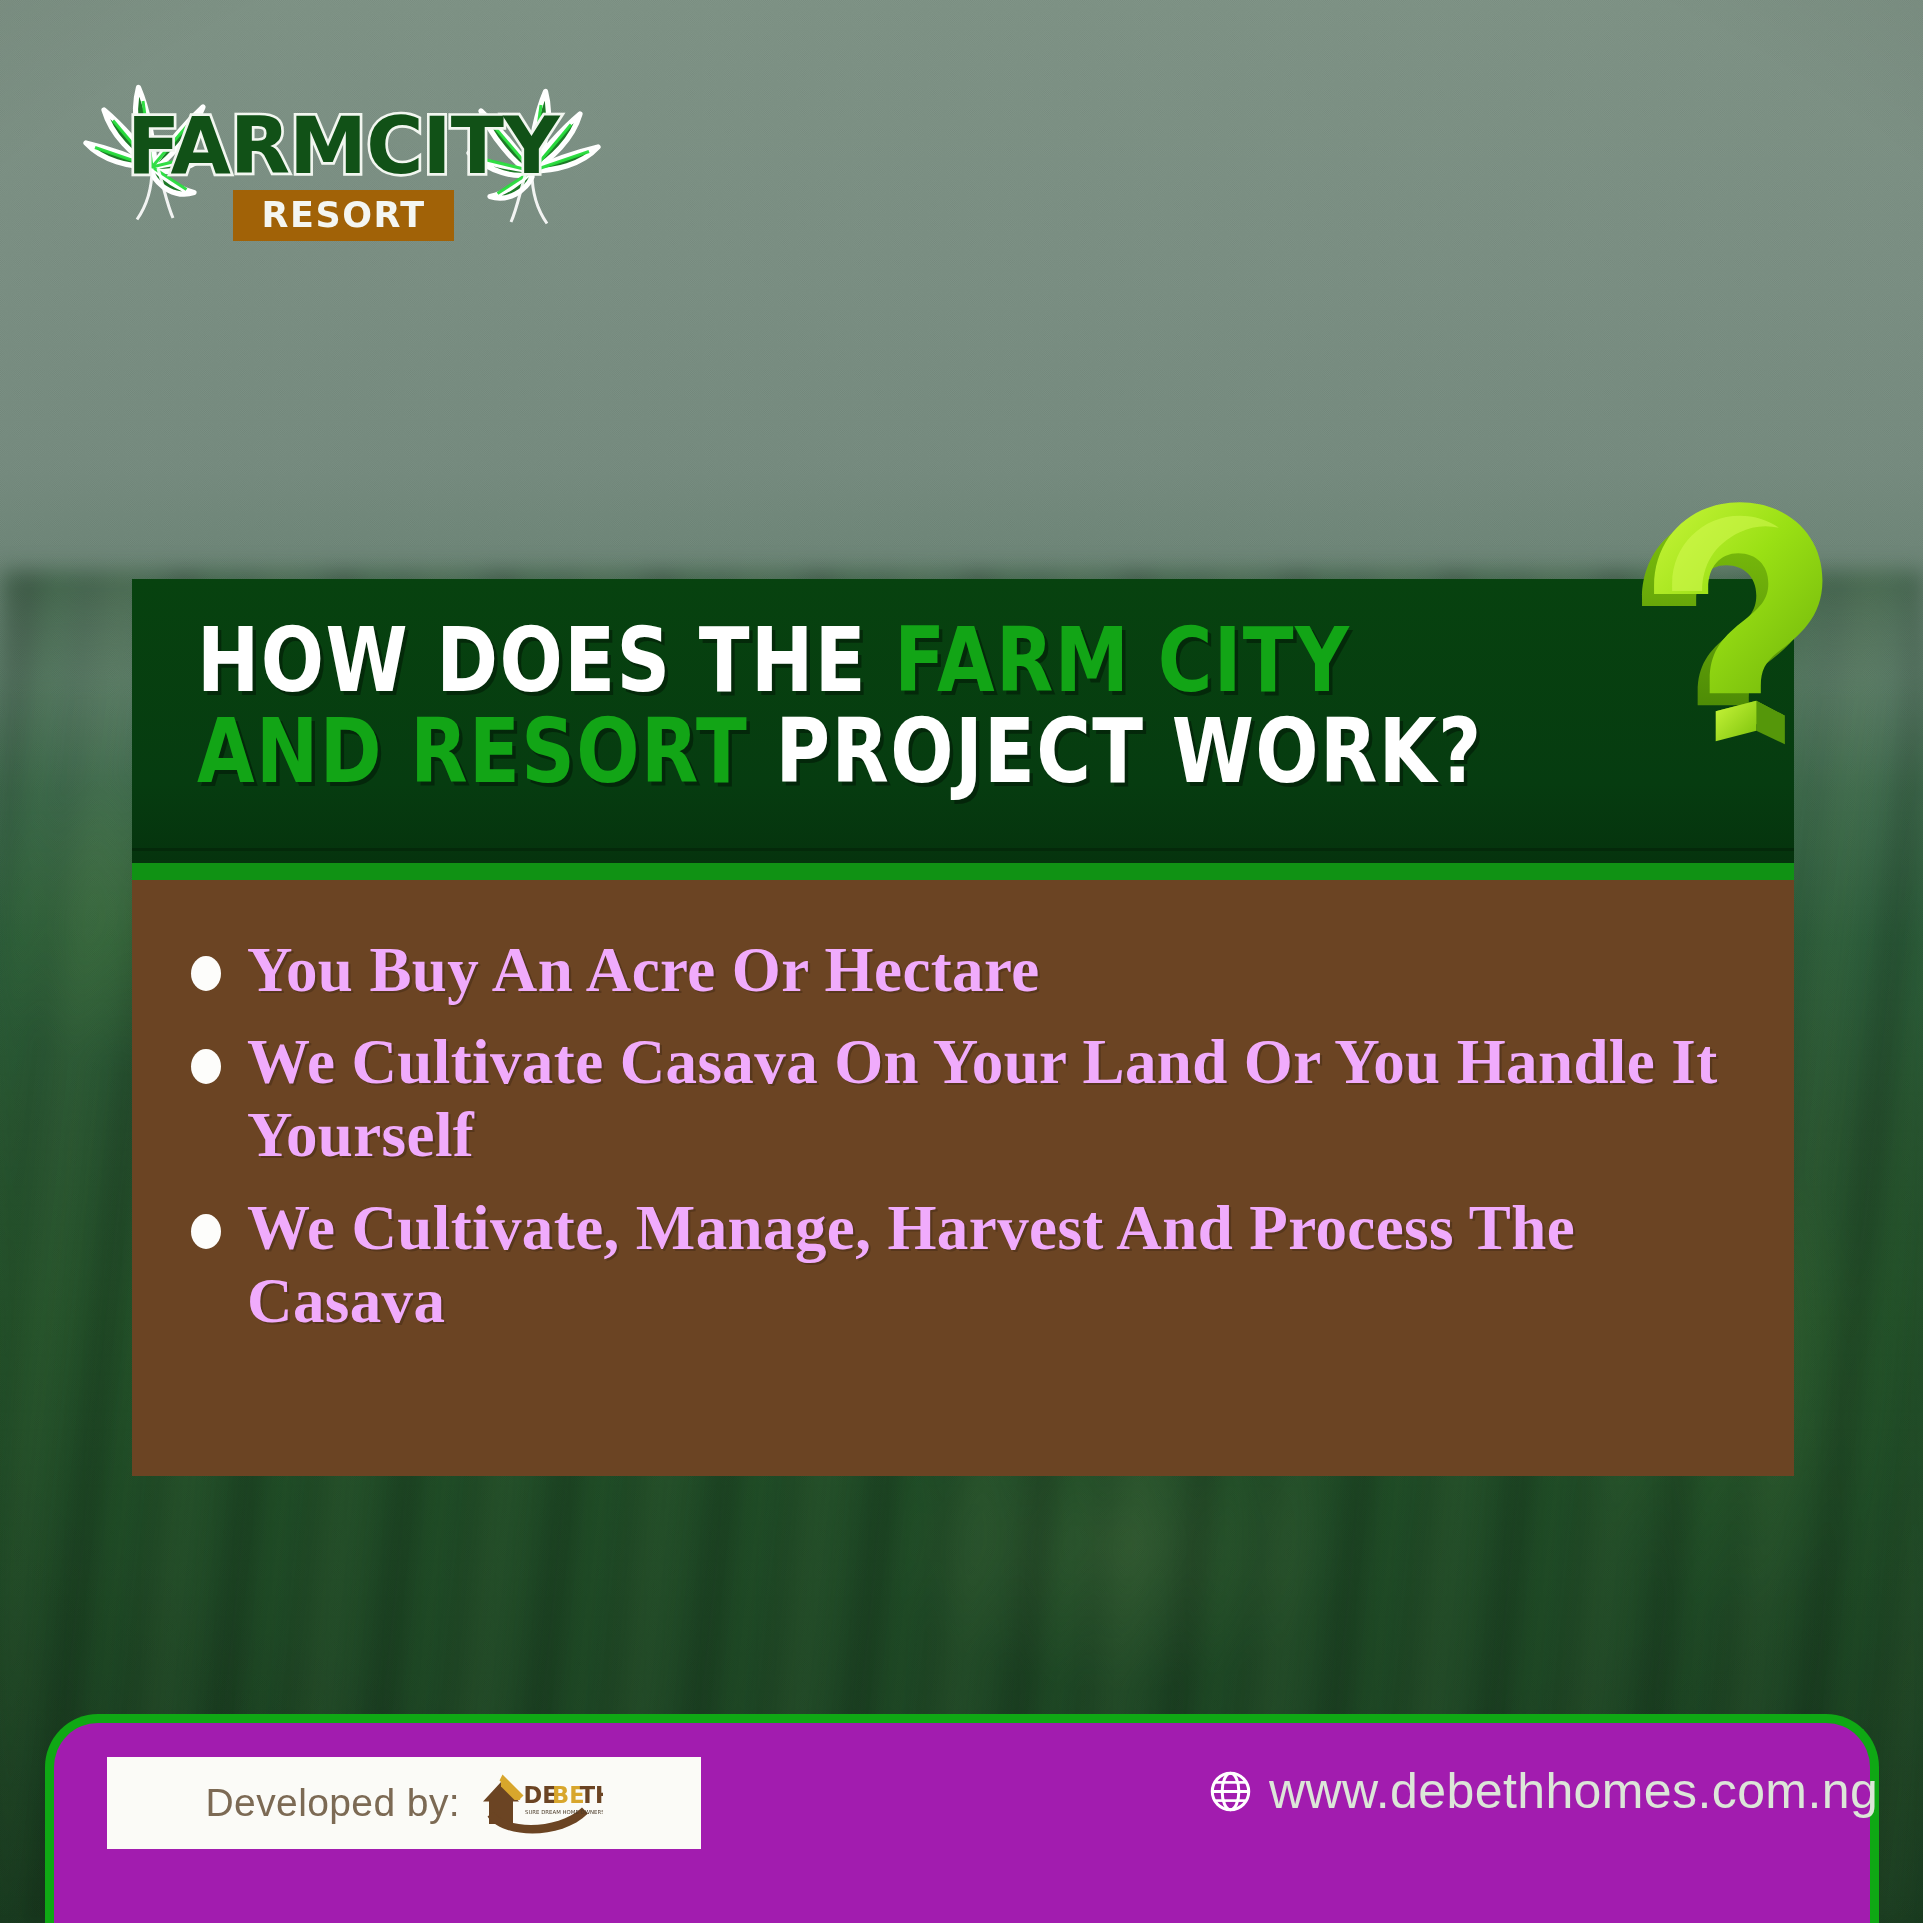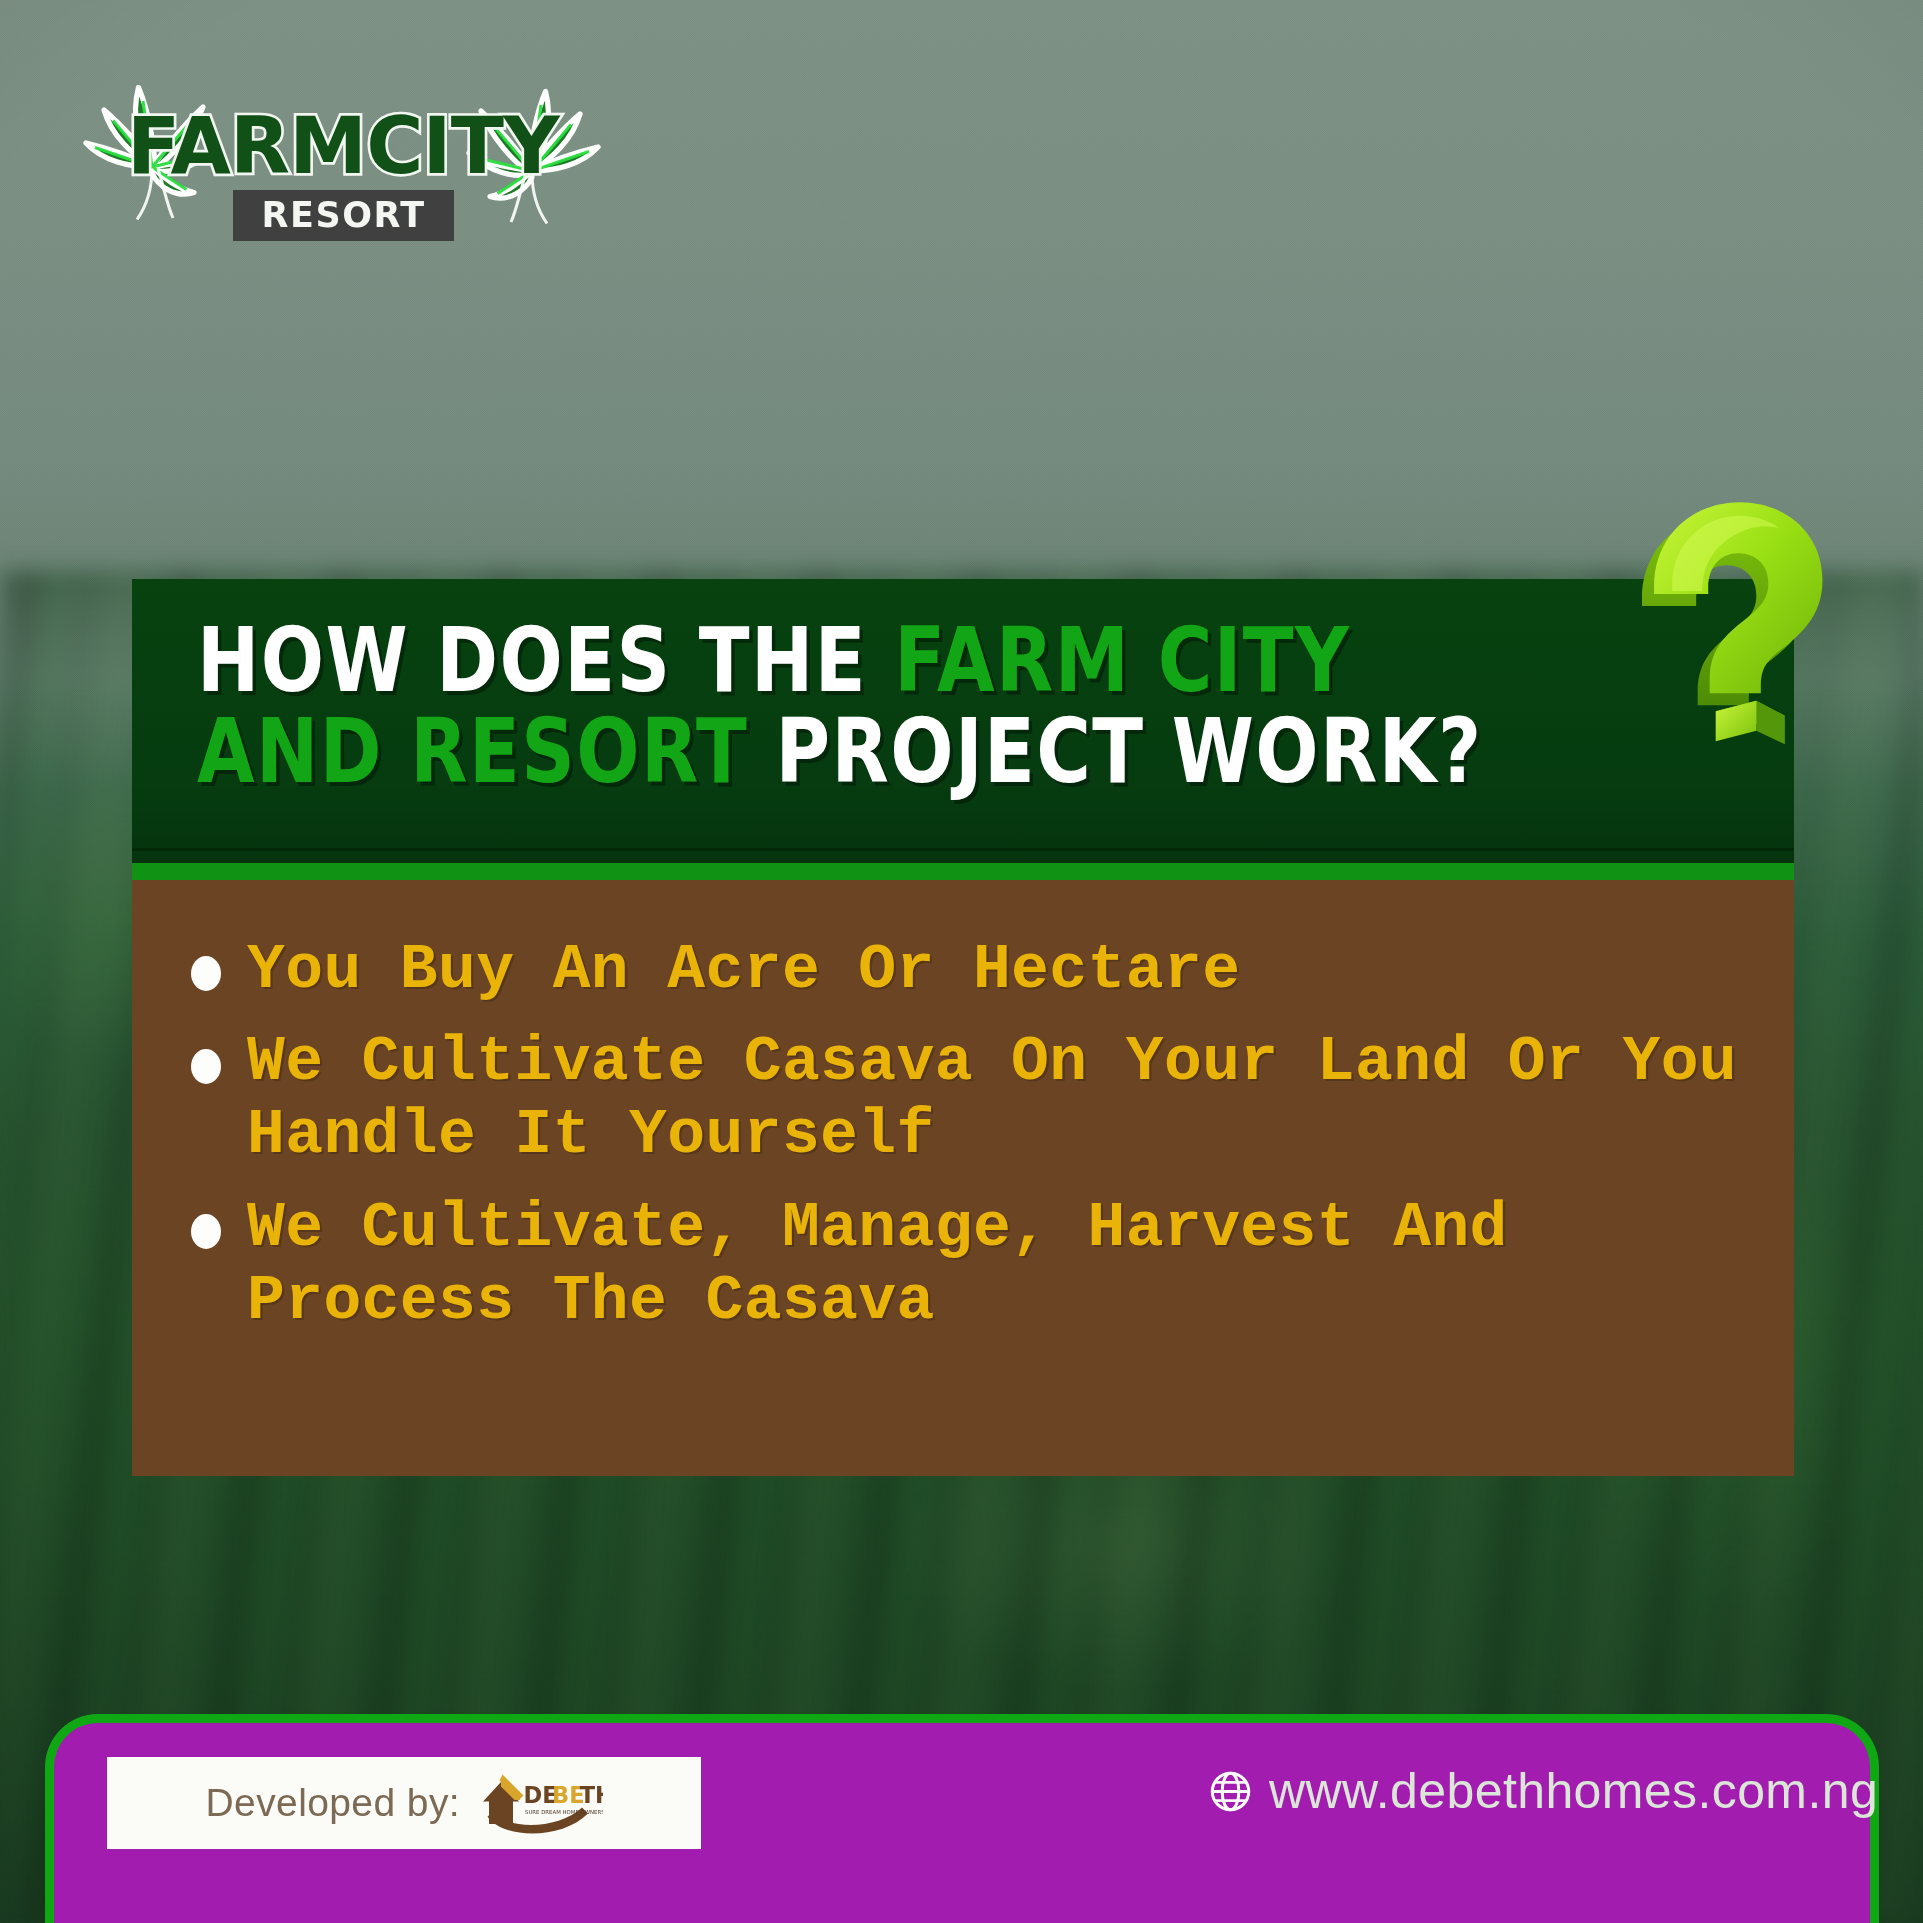--- a/index.html
+++ b/index.html
@@ -86,21 +86,21 @@
     font-size:78px;
     letter-spacing:-0.8px;
     color:#115117;
     -webkit-text-stroke:5.3px #f2f6f0;
     paint-order:stroke fill;
     line-height:1;
     white-space:nowrap;
   }
   .resort-plate{
     position:absolute; left:150px; top:119px;
-    background:#404040;
+    background:#a16207;
     padding:4.5px 28.6px 6px 28.6px;
   }
   .resort-plate span{
     font-family:"DejaVu Sans", sans-serif;
     font-weight:bold;
     font-size:35px;
     color:#f4f6f2;
     letter-spacing:1.5px;
   }
   .addr-plate{
@@ -172,22 +172,22 @@
   .hl-line{ white-space:nowrap; }
   .hl-white{ color:#ffffff; }
   .hl-green{ color:#12a516; }
 
   
   ul#bullets{ list-style:none; }
   ul#bullets li{
     position:relative;
     padding-left:65px;
     margin-bottom:19.5px;
-    color:#eab308;
-    font-family:Liberation Mono, monospace;
+    color:#f0abfc;
+    font-family:Liberation Serif, serif;
     font-weight:bold;
     font-size:63px;
     line-height:1.16;
     letter-spacing:0.4px;
     text-shadow:2.3px 2.3px 0 rgba(0,0,0,0.18);
   }
   ul#bullets li::before{
     content:"";
     position:absolute; left:9px; top:22.5px;
     width:30px; height:35px;

